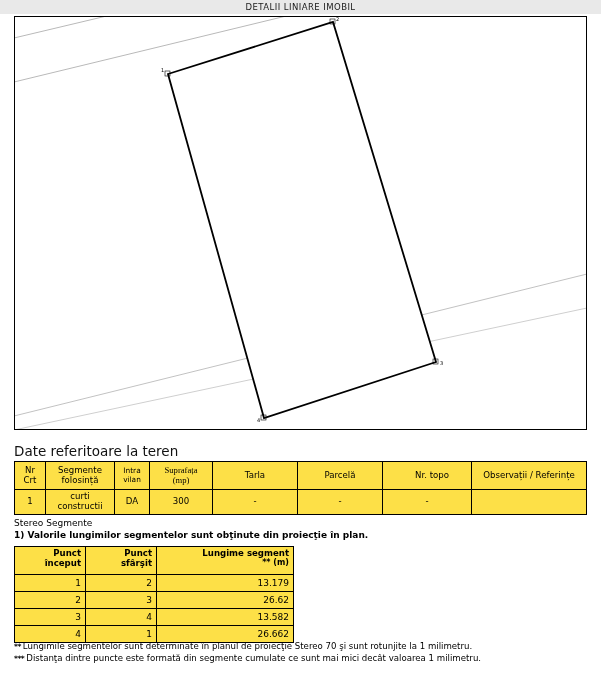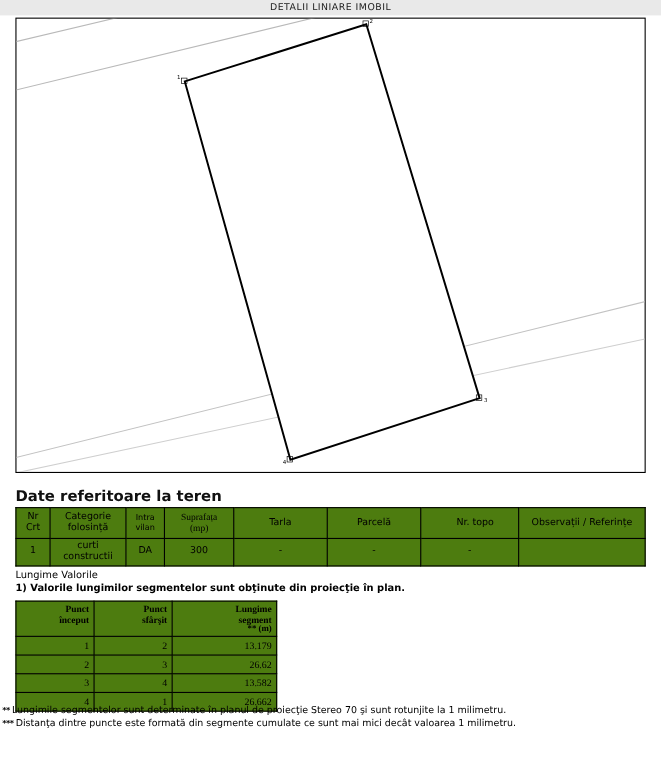--- a/index.html
+++ b/index.html
@@ -53,33 +53,33 @@
     position: absolute;
     left: -1px;
     top: -1px;
   }
 
   
   .section-heading {
     position: absolute;
     left: 14px;
     font-size: 13.5px;
-    font-weight: bold;
+    font-weight: normal;
     color: #111111;
     font-family: "DejaVu Sans", sans-serif;
     white-space: nowrap;
   }
   #heading-teren { top: 443px; }
 
   
   table.cad {
     border-collapse: collapse;
     position: absolute;
     font-family: "DejaVu Sans", sans-serif;
-    background: #4d7c0f;
+    background: #fde047;
   }
   table.cad th, table.cad td {
     border: 1px solid #000000;
     font-weight: normal;
     font-size: 8.6px;
     line-height: 1.12;
     padding: 1px 2px;
     text-align: center;
     vertical-align: middle;
     color: #000000;
@@ -119,22 +119,21 @@
     font-size: 9px;
     color: #000000;
     font-family: "DejaVu Sans", sans-serif;
     white-space: nowrap;
     font-weight: bold;
   }
 
   #table-segmente {
     left: 14px;
     top: 546px;
-    width: 238px;
-    font-family: Liberation Serif, serif;
+    width: 280px;
   }
   #table-segmente th {
     height: 24px;
     font-weight: bold;
     font-size: 8.6px;
     text-align: right;
     padding-right: 4px;
     vertical-align: top;
     padding-top: 2px;
   }
@@ -145,21 +144,21 @@
     font-size: 9px;
   }
   #table-segmente .c-p1 { width: 64px; }
   #table-segmente .c-p2 { width: 64px; }
   #table-segmente .c-len { width: auto; padding-left: 44px; }
   #table-segmente .unit-line { display: block; font-size: 8px; }
 
   
   .footnote {
     position: absolute;
-    left: 2px;
+    left: 14px;
     font-size: 8.6px;
     color: #000000;
     font-family: "DejaVu Sans", sans-serif;
     white-space: nowrap;
   }
   #footnote-1 { top: 641px; }
   #footnote-2 { top: 653px; }
   .fn-mark {
     font-weight: bold;
     font-size: 7.5px;
@@ -205,21 +204,21 @@
 <div class="section-heading" id="heading-teren">Date referitoare la teren</div>
 
 <table class="cad" id="table-teren">
   <thead>
     <tr>
       <th class="c-nrcrt">
         <span>Nr</span><br>
         <span>Crt</span>
       </th>
       <th class="c-categ">
-        <span>Categorie</span><br>
+        <span>Segmente</span><br>
         <span>folosință</span>
       </th>
       <th class="c-intra">
         <span>Intra</span><br>
         <span>vilan</span>
       </th>
       <th class="c-supraf">
         <span>Suprafața</span><br>
         <span>(mp)</span>
       </th>
@@ -239,21 +238,21 @@
       <td>DA</td>
       <td>300</td>
       <td>-</td>
       <td>-</td>
       <td>-</td>
       <td></td>
     </tr>
   </tbody>
 </table>
 
-<div id="label-lungime">Lungime Valorile</div>
+<div id="label-lungime">Stereo Segmente</div>
 <div id="note-proiectie">1) Valorile lungimilor segmentelor sunt obţinute din proiecţie în plan.</div>
 
 <table class="cad" id="table-segmente">
   <thead>
     <tr>
       <th class="c-p1">
         <span>Punct</span><br>
         <span>început</span>
       </th>
       <th class="c-p2">

